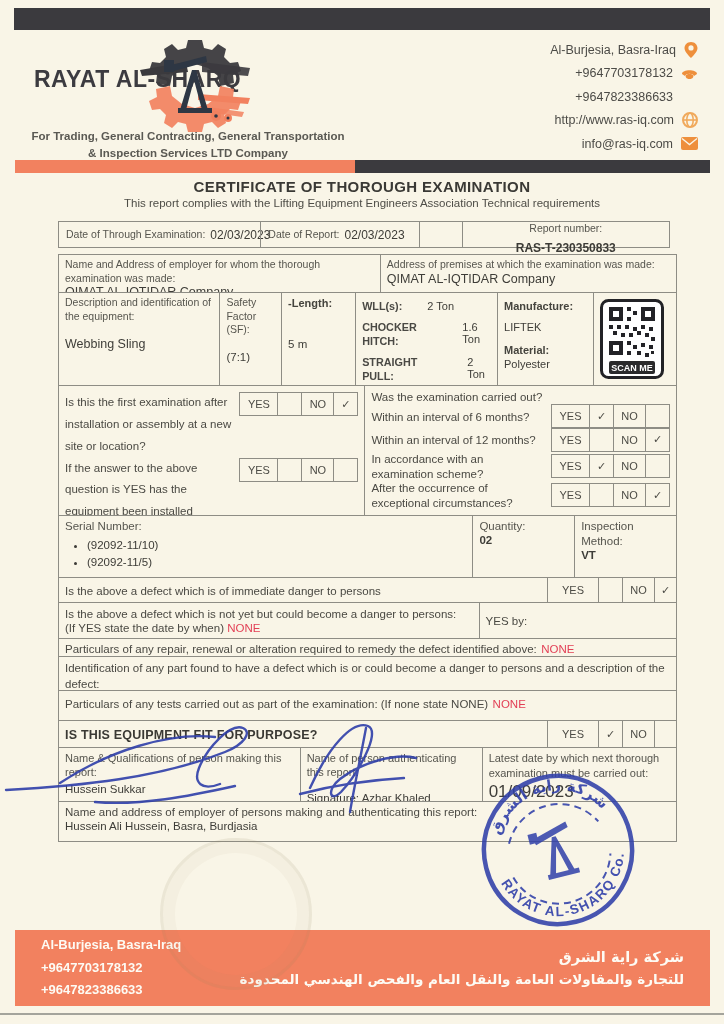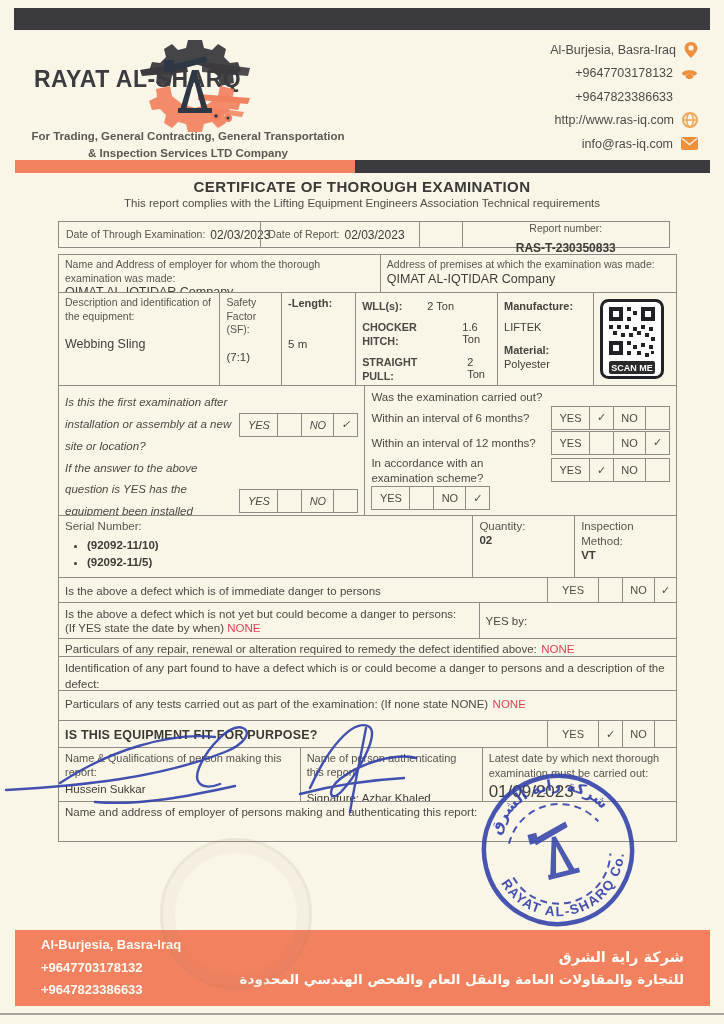--- a/index.html
+++ b/index.html
@@ -56,30 +56,30 @@
   .red{color:var(--red);}
 
   
   .ckgrid{display:flex;border:1px solid var(--bd);height:24px;flex:0 0 auto;}
   .ckgrid>div{display:flex;align-items:center;justify-content:center;font-size:11px;color:#4c4b45;border-left:1px solid var(--bd);}
   .ckgrid>div:first-child{border-left:none;}
   .cw-yes{width:37px;} .cw-c{width:24px;} .cw-no{width:32px;}
   .check{font-size:12px;color:#5e5d56;}
 
   .qleft{width:49.5%;display:flex;flex-direction:column;justify-content:space-around;padding:6px 6px;}
-  .qblock{display:flex;align-items:center;gap:0;font-style:italic;}
+  .qblock{display:flex;gap:0;}
   .qtext{flex:1;font-size:11.5px;line-height:1.9;color:#4a4943;}
   .qright{width:50.5%;padding:5px 6px;display:flex;flex-direction:column;justify-content:space-between;}
   .qhead{font-size:11.5px;color:#4a4943;margin-bottom:2px;}
   .qrow{display:flex;align-items:center;gap:6px;}
   .qrow .qtext{line-height:1.25;}
   .qrow .ckgrid{margin-top:-1px;}
 
   ul.serial{list-style:disc;margin:3px 0 0 22px;}
-  ul.serial li{font-size:11.5px;font-weight:bold;color:#3c3b36;line-height:1.45;}
+  ul.serial li{font-size:11.5px;font-weight:normal;color:#3c3b36;line-height:1.45;}
 
   .wll-line{display:flex;gap:6px;align-items:baseline;margin-bottom:7px;}
   .wll-line .lab{font-weight:bold;font-size:10.8px;color:#4a4944;}
   .wll-line .val{font-size:11px;margin-left:19px;}
 
   
   .overlay{position:absolute;pointer-events:none;}
   .watermark{position:absolute;left:160px;top:838px;width:152px;height:152px;border-radius:50%;
     border:3px solid rgba(150,130,95,.13);box-shadow:inset 0 0 0 12px rgba(150,130,95,.05);z-index:5;}
 
@@ -326,20 +326,21 @@
         <div class="qrow">
           <div class="qtext">In accordance with an examination scheme?</div>
           <div class="ckgrid">
             <div class="cw-yes">YES</div>
             <div class="cw-c check">✓</div>
             <div class="cw-no">NO</div>
             <div class="cw-c check"></div>
           </div>
         </div>
         <div class="qrow">
+          <div class="qtext">After the occurrence of exceptional circumstances?</div>
           <div class="ckgrid">
             <div class="cw-yes">YES</div>
             <div class="cw-c check"></div>
             <div class="cw-no">NO</div>
             <div class="cw-c check">✓</div>
           </div>
         </div>
       </div>
     </div>
 
@@ -433,20 +434,21 @@
       </div>
       <div class="tcell" style="width:31.5%">
         <div class="lab" style="font-size:11px;line-height:1.4">Latest date by which next thorough examination must be carried out:</div>
         <div class="val" style="font-size:17px">01/09/2023</div>
       </div>
     </div>
 
     <div class="trow" style="height:40px">
       <div class="tcell" style="width:100%">
         <div class="lab" style="font-size:11.5px;color:#4a4943">Name and address of employer of persons making and authenticating this report:</div>
+        <div class="val" style="font-size:11.5px">Hussein Ali Hussein, Basra, Burdjasia</div>
       </div>
     </div>
   </div>
 
   <svg class="overlay" style="left:0;top:690px" width="470" height="130" viewBox="0 0 470 130">
     <g fill="none" stroke="#2f3fa9" stroke-width="2.4" stroke-linecap="round" opacity=".9">
       <path d="M6 100 C 80 96 160 88 225 62 C 245 54 252 42 243 38 C 230 33 207 58 199 78 C 193 93 202 101 220 94"></path>
       <path d="M60 93 C 110 60 170 42 215 47"></path>
       <path d="M95 112 C 140 116 190 106 235 96"></path>
       <path d="M310 98 C 328 58 352 30 368 36 C 382 42 356 86 341 102 C 330 113 326 100 340 89 C 362 72 396 63 416 68"></path>

